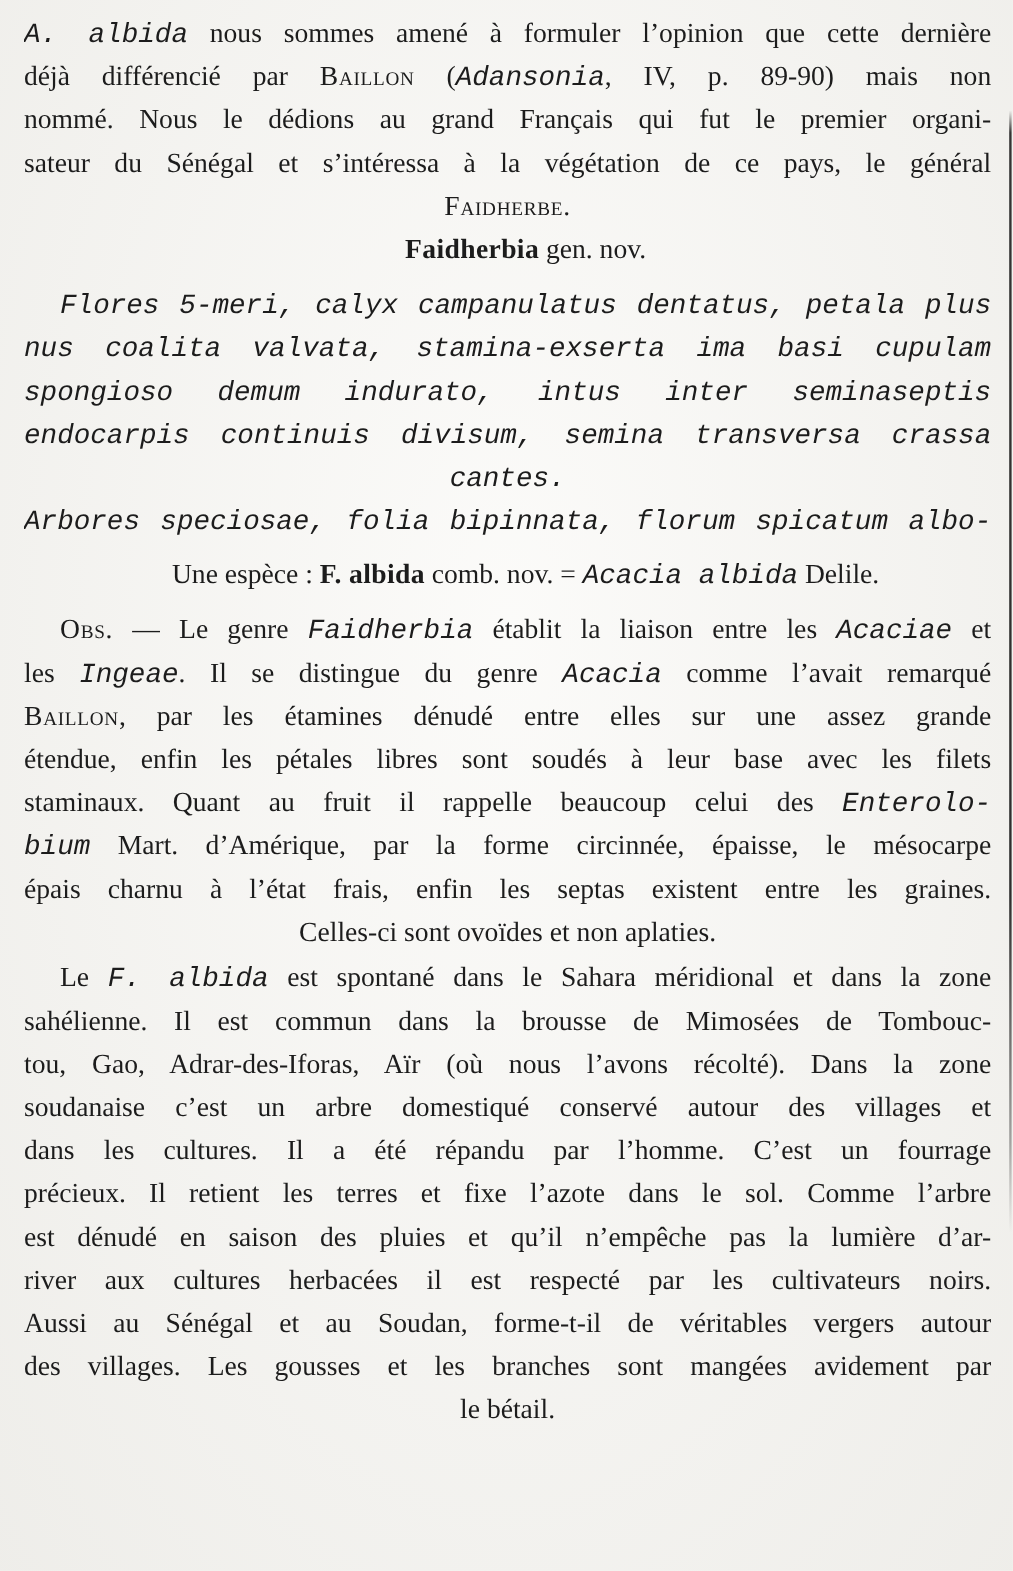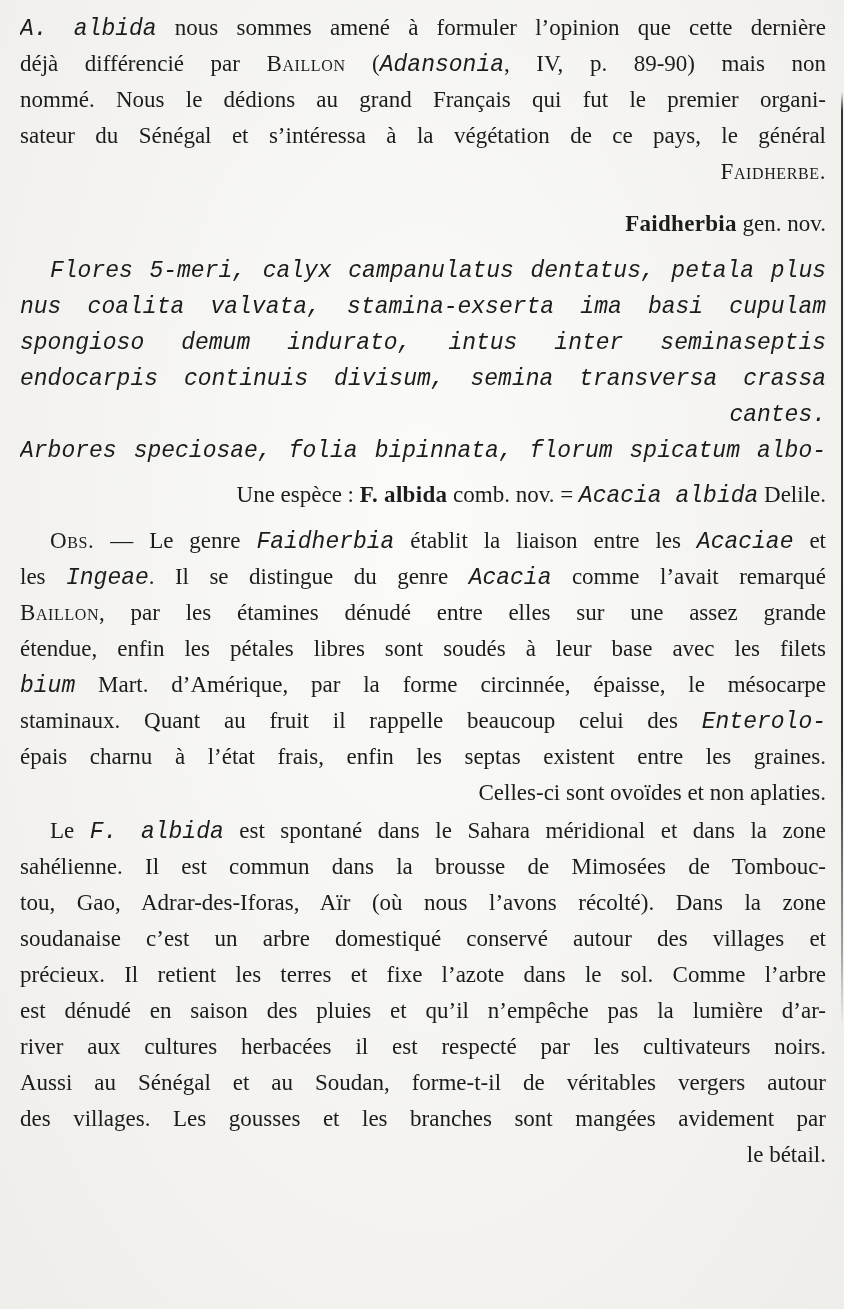--- a/index.html
+++ b/index.html
@@ -17,37 +17,37 @@
       #f7f6f2;
     color: #1c1c1c;
   }
   .page-text {
     position: absolute;
     left: 20px; right: 18px; top: 10px;
     font-size: 23px;
     -webkit-font-smoothing: antialiased;
   }
   .para { margin: 0; }
-  .para-heading      { margin-top: 16px; margin-bottom: 10px; }
+  .para-heading      { margin-bottom: 10px; }
   .para-diagnosis    { margin-bottom: 0; }
   .para-species      { margin-top: 9px; margin-bottom: 7px; }
   .para-observation  { margin-top: 10px; }
   .para-distribution { margin-top: 2px; }
 
   .line {
     height: 36px; line-height: 36px;
     overflow: hidden;
     text-align: justify;
     white-space: normal;
   }
   
   .line:not(.line-last)::after {
     content: ""; display: inline-block; width: 100%; height: 0;
   }
-  .line-last { text-align: right; }
+  .line-last { text-align: center; }
   .line-indent { text-indent: 30px; }
 
   .st-n  { font-style: normal; }
   .st-i  { font-style: italic; font-family: Liberation Mono, monospace; }
   .st-b  { font-weight: bold; letter-spacing: 0.3px; }
   .st-sc { font-variant: small-caps; letter-spacing: 0.6px; }
 
   .edge-line {
     position: absolute;
     right: 1px; top: 92px;
@@ -84,30 +84,31 @@
         <div class="line"><span class="st-i">Arbores speciosae, folia bipinnata, florum spicatum albo-flavi-</span></div>
       </div>
       <div class="para para-species">
         <div class="line line-last line-indent"><span class="st-n">Une espèce : </span><span class="st-b">F. albida</span><span class="st-n"> comb. nov. = </span><span class="st-i">Acacia albida</span><span class="st-n"> Delile.</span></div>
       </div>
       <div class="para para-observation">
         <div class="line line-indent"><span class="st-sc">Obs.</span><span class="st-n"> — Le genre </span><span class="st-i">Faidherbia</span><span class="st-n"> établit la liaison entre les </span><span class="st-i">Acaciae</span><span class="st-n"> et</span></div>
         <div class="line"><span class="st-n">les </span><span class="st-i">Ingeae</span><span class="st-n">. Il se distingue du genre </span><span class="st-i">Acacia</span><span class="st-n"> comme l’avait remarqué</span></div>
         <div class="line"><span class="st-sc">Baillon</span><span class="st-n">, par les étamines dénudé entre elles sur une assez grande</span></div>
         <div class="line"><span class="st-n">étendue, enfin les pétales libres sont soudés à leur base avec les filets</span></div>
+        <div class="line"><span class="st-n">staminaux. Quant au fruit il rappelle beaucoup celui des </span><span class="st-i">Enterolo-</span></div>
         <div class="line"><span class="st-i">bium</span><span class="st-n"> Mart. d’Amérique, par la forme circinnée, épaisse, le mésocarpe</span></div>
-        <div class="line"><span class="st-n">staminaux. Quant au fruit il rappelle beaucoup celui des </span><span class="st-i">Enterolo-</span></div>
         <div class="line"><span class="st-n">épais charnu à l’état frais, enfin les septas existent entre les graines.</span></div>
         <div class="line line-last"><span class="st-n">Celles-ci sont ovoïdes et non aplaties.</span></div>
       </div>
       <div class="para para-distribution">
         <div class="line line-indent"><span class="st-n">Le </span><span class="st-i">F. albida</span><span class="st-n"> est spontané dans le Sahara méridional et dans la zone</span></div>
         <div class="line"><span class="st-n">sahélienne. Il est commun dans la brousse de Mimosées de Tombouc-</span></div>
         <div class="line"><span class="st-n">tou, Gao, Adrar-des-Iforas, Aïr (où nous l’avons récolté). Dans la zone</span></div>
         <div class="line"><span class="st-n">soudanaise c’est un arbre domestiqué conservé autour des villages et</span></div>
+        <div class="line"><span class="st-n">dans les cultures. Il a été répandu par l’homme. C’est un fourrage</span></div>
         <div class="line"><span class="st-n">précieux. Il retient les terres et fixe l’azote dans le sol. Comme l’arbre</span></div>
         <div class="line"><span class="st-n">est dénudé en saison des pluies et qu’il n’empêche pas la lumière d’ar-</span></div>
         <div class="line"><span class="st-n">river aux cultures herbacées il est respecté par les cultivateurs noirs.</span></div>
         <div class="line"><span class="st-n">Aussi au Sénégal et au Soudan, forme-t-il de véritables vergers autour</span></div>
         <div class="line"><span class="st-n">des villages. Les gousses et les branches sont mangées avidement par</span></div>
         <div class="line line-last"><span class="st-n">le bétail.</span></div>
       </div>
     </div>
   <div class="edge-line"></div>
 </div>

